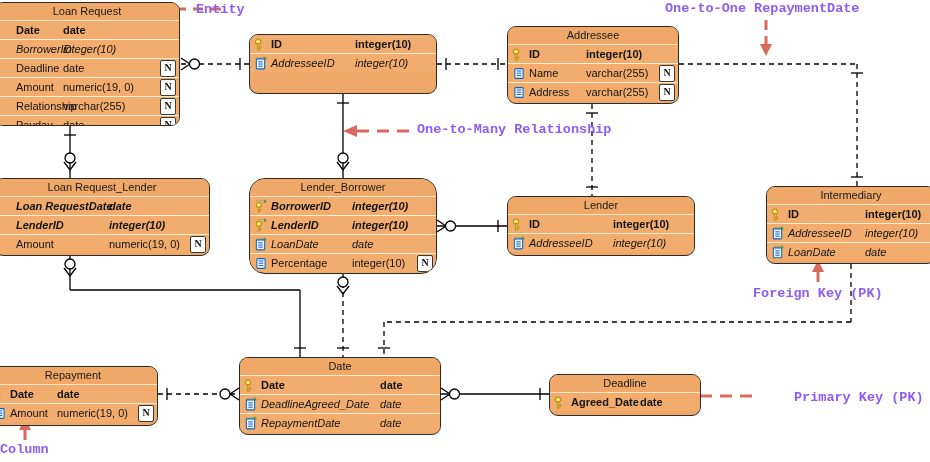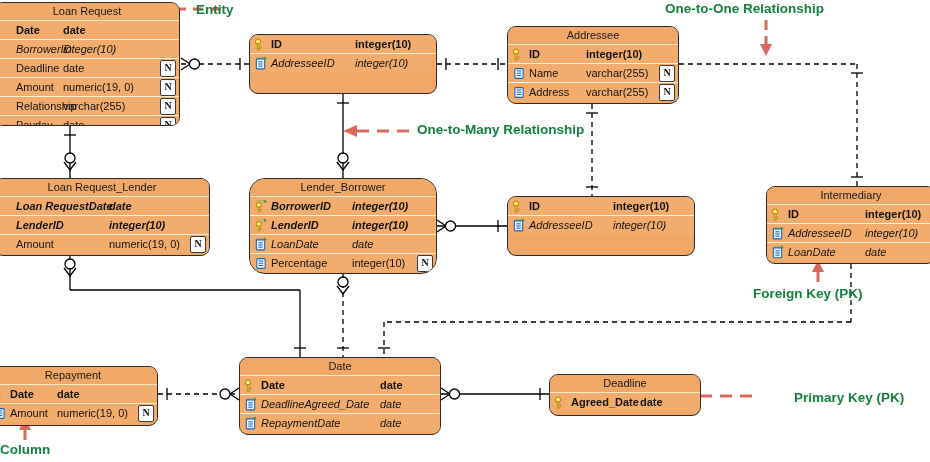--- a/index.html
+++ b/index.html
@@ -22,21 +22,21 @@
   .tp{position:absolute;white-space:nowrap;}
   .nn{position:absolute;right:3px;top:1px;width:14px;height:15px;border:1.3px solid #3a3a3a;
       background:#fff;border-radius:2px;font-size:10px;font-weight:bold;line-height:14px;
       text-align:center;color:#111;font-family:"Liberation Serif",serif;}
   .pk{font-weight:bold;}
   .fk{font-style:italic;}
   .pkfk{font-weight:bold;font-style:italic;}
   .noico{margin-left:19px;}
 
   
-  .anno{position:absolute;color:#15803d;font-weight:bold;font-size:13.5px;white-space:nowrap;z-index:9;}
+  .anno{position:absolute;color:#8b5cf6;font-weight:bold;font-size:13.5px;white-space:nowrap;z-index:9;font-family:Liberation Mono, monospace;}
 </style>
 </head>
 <body>
 
 <div id="canvas">
 
   <svg class="wires" viewBox="0 0 930 462">
     <g stroke="#000" stroke-width="1.3" fill="none">
 
       <line x1="181" y1="64" x2="249" y2="64" stroke-dasharray="5,4"></line>
@@ -294,20 +294,21 @@
               <rect x="5" y="7" width="6" height="1.3" fill="#1565c0"></rect>
               <rect x="5" y="10" width="6" height="1.3" fill="#1565c0"></rect>
             </svg>
           </span>
           <span class="nm ">Percentage</span>
           <span class="tp " style="left: 102px;">integer(10)</span>
           <span class="nn">N</span>
         </div>
       </div>
       <div class="entity" style="left: 507px; top: 196px; width: 188px; height: 60px;">
+        <div class="hdr">Lender</div>
         <div class="row">
           <span class="ico">
             <svg width="13" height="13" viewBox="0 0 16 16">
               <circle cx="5" cy="4.5" r="3.4" fill="#ffd83b" stroke="#9a7a00" stroke-width="1"></circle>
               <circle cx="5" cy="4.5" r="1.2" fill="#fff6c8"></circle>
               <rect x="4" y="7" width="2.2" height="8" fill="#ffd83b" stroke="#9a7a00" stroke-width="0.8"></rect>
               <rect x="6" y="11" width="2.6" height="1.6" fill="#ffd83b" stroke="#9a7a00" stroke-width="0.7"></rect>
             </svg>
           </span>
           <span class="nm pk">ID</span>
@@ -448,19 +449,19 @@
               <rect x="6" y="11" width="2.6" height="1.6" fill="#ffd83b" stroke="#9a7a00" stroke-width="0.7"></rect>
             </svg>
           </span>
           <span class="nm pk">Agreed_Date</span>
           <span class="tp pk" style="left: 90px;">date</span>
         </div>
       </div>
     </div>
   <div id="anno-layer">
       <div class="anno" style="left: 196px; top: 2px;">Entity</div>
-      <div class="anno" style="left: 665px; top: 1px;">One-to-One Relationship</div>
+      <div class="anno" style="left: 665px; top: 1px;">One-to-One RepaymentDate</div>
       <div class="anno" style="left: 417px; top: 122px;">One-to-Many Relationship</div>
       <div class="anno" style="left: 753px; top: 286px;">Foreign Key (PK)</div>
       <div class="anno" style="left: 794px; top: 390px;">Primary Key (PK)</div>
       <div class="anno" style="left: 0px; top: 442px; text-align: center;">Column</div>
     </div>
 </div>
 
 </body></html>

